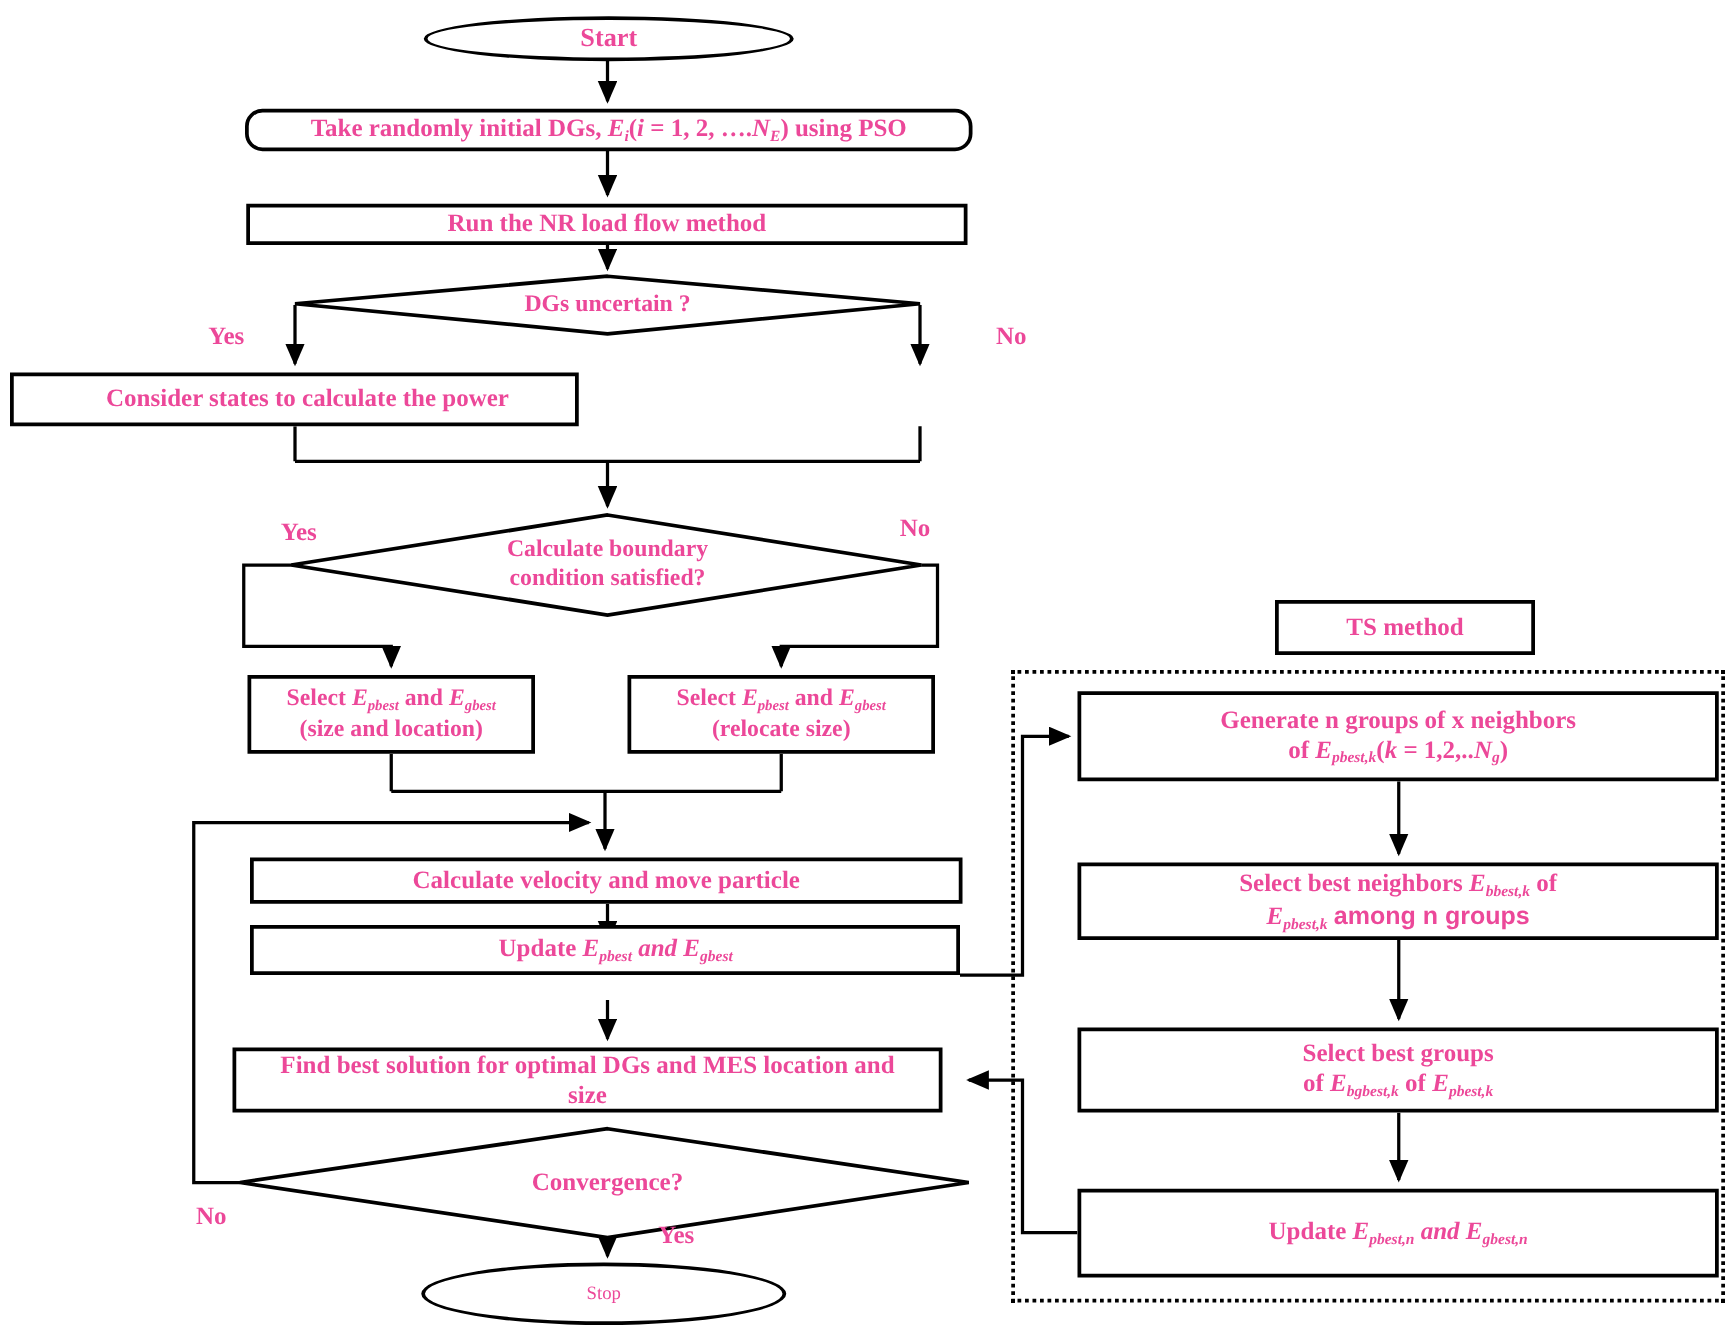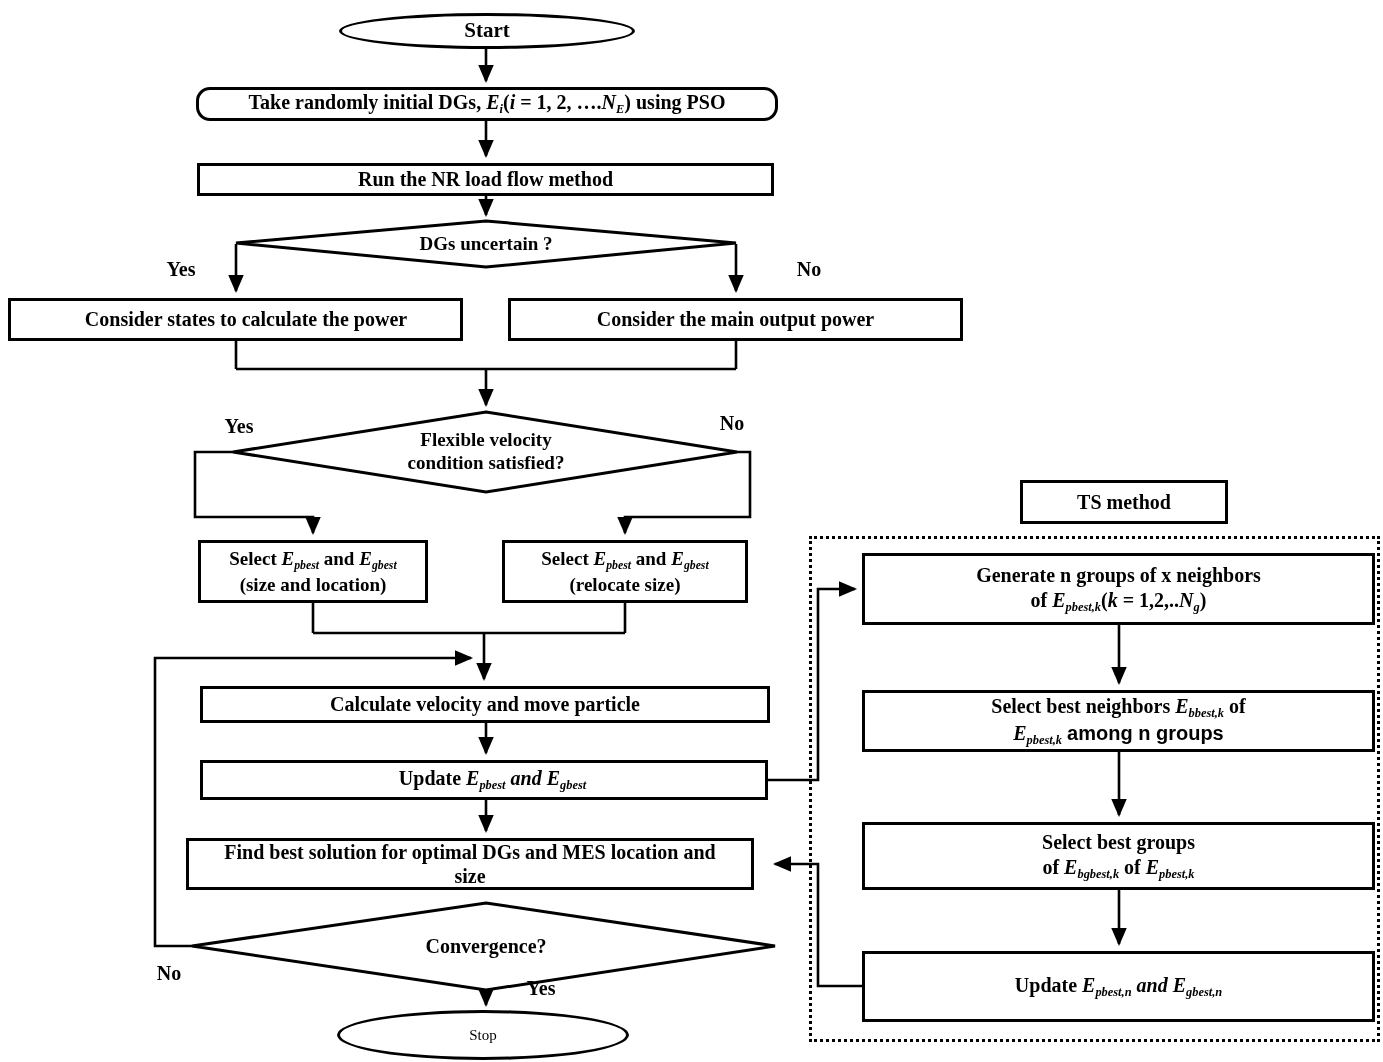--- a/index.html
+++ b/index.html
@@ -1,18 +1,18 @@
 <!DOCTYPE html>
 <html><head>
 <meta charset="utf-8">
 <style>
   html,body { margin:0; padding:0; background:#ffffff; }
   .stage {
     position:relative; width:1383px; height:1062px; background:#ffffff;
-    font-family:"Liberation Serif", serif; color:#000000; overflow:hidden;
+    font-family:"Liberation Serif", serif; color:#ec4899; overflow:hidden;
   }
   svg.wires { position:absolute; left:0; top:0; width:1383px; height:1062px; }
   .node {
     position:absolute; box-sizing:border-box; border:3px solid #000; background:#fff;
     display:flex; flex-direction:column; align-items:center; justify-content:center;
     text-align:center; font-weight:bold; font-size:20px; line-height:1.22;
   }
   .ellipse { border-radius:50%; }
   .overlay { border:none; background:transparent; }
   .lbl {
@@ -98,53 +98,50 @@
   </div>
 
   <div class="node" style="left:197px; top:163px; width:577px; height:33px;">
     <span>Run the NR load flow method</span>
   </div>
 
   <div class="node" style="left:8px; top:298px; width:455px; height:43px;padding-left:21px;">
     <span>Consider states to calculate the power</span>
   </div>
 
-  <div class="node" style="left:508px; top:298px; width:455px; height:43px;">
-    <span>Consider the main output power</span>
-  </div>
 
   <div class="node small" style="left:198px; top:540px; width:230px; height:63px;">
     <span class="line"><span>Select </span><span class="i">E</span><span class="i sub">pbest</span><span> and </span><span class="i">E</span><span class="i sub">gbest</span></span>
     <span class="line">(size and location)</span>
   </div>
 
   <div class="node small" style="left:502px; top:540px; width:246px; height:63px;">
     <span class="line"><span>Select </span><span class="i">E</span><span class="i sub">pbest</span><span> and </span><span class="i">E</span><span class="i sub">gbest</span></span>
     <span class="line">(relocate size)</span>
   </div>
 
   <div class="node" style="left:200px; top:686px; width:570px; height:37px;">
     <span>Calculate velocity and move particle</span>
   </div>
 
-  <div class="node" style="left:200px; top:760px; width:568px; height:40px;padding-left:17px;">
+  <div class="node" style="left:200px; top:740px; width:568px; height:40px;padding-left:17px;">
     <span class="line"><span>Update </span><span class="i">E</span><span class="i sub">pbest</span><span> </span><span class="i">and</span><span> </span><span class="i">E</span><span class="i sub">gbest</span></span>
   </div>
 
   <div class="node" style="left:186px; top:838px; width:568px; height:52px; line-height:1.2;">
     <span class="line">Find best solution for optimal DGs and MES location and</span>
     <span class="line">size</span>
   </div>
 
   <div class="node overlay small" style="left:336px; top:231px; width:300px; height:26px;">
     <span>DGs uncertain ?</span>
   </div>
 
   <div class="node overlay small" style="left:336px; top:425px; width:300px; height:52px;">
-    <span class="line">Flexible velocity</span>
+    <span class="line">Calculate boundary</span>
     <span class="line">condition satisfied?</span>
   </div>
 
   <div class="node overlay" style="left:336px; top:933px; width:300px; height:26px;">
     <span>Convergence?</span>
   </div>
 
   <div class="lbl" style="left:158px; top:258px; width:46px;">
     <span>Yes</span>
   </div>

